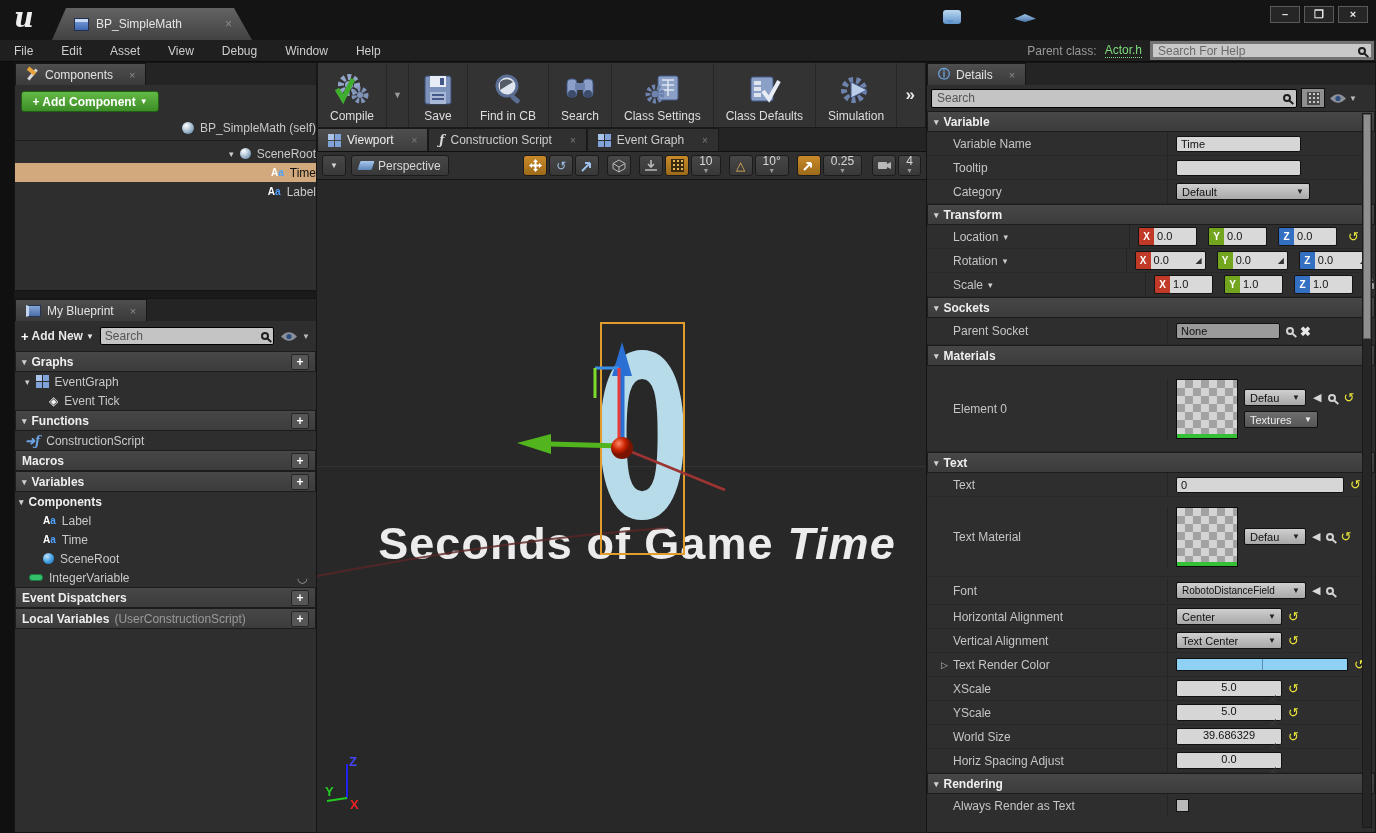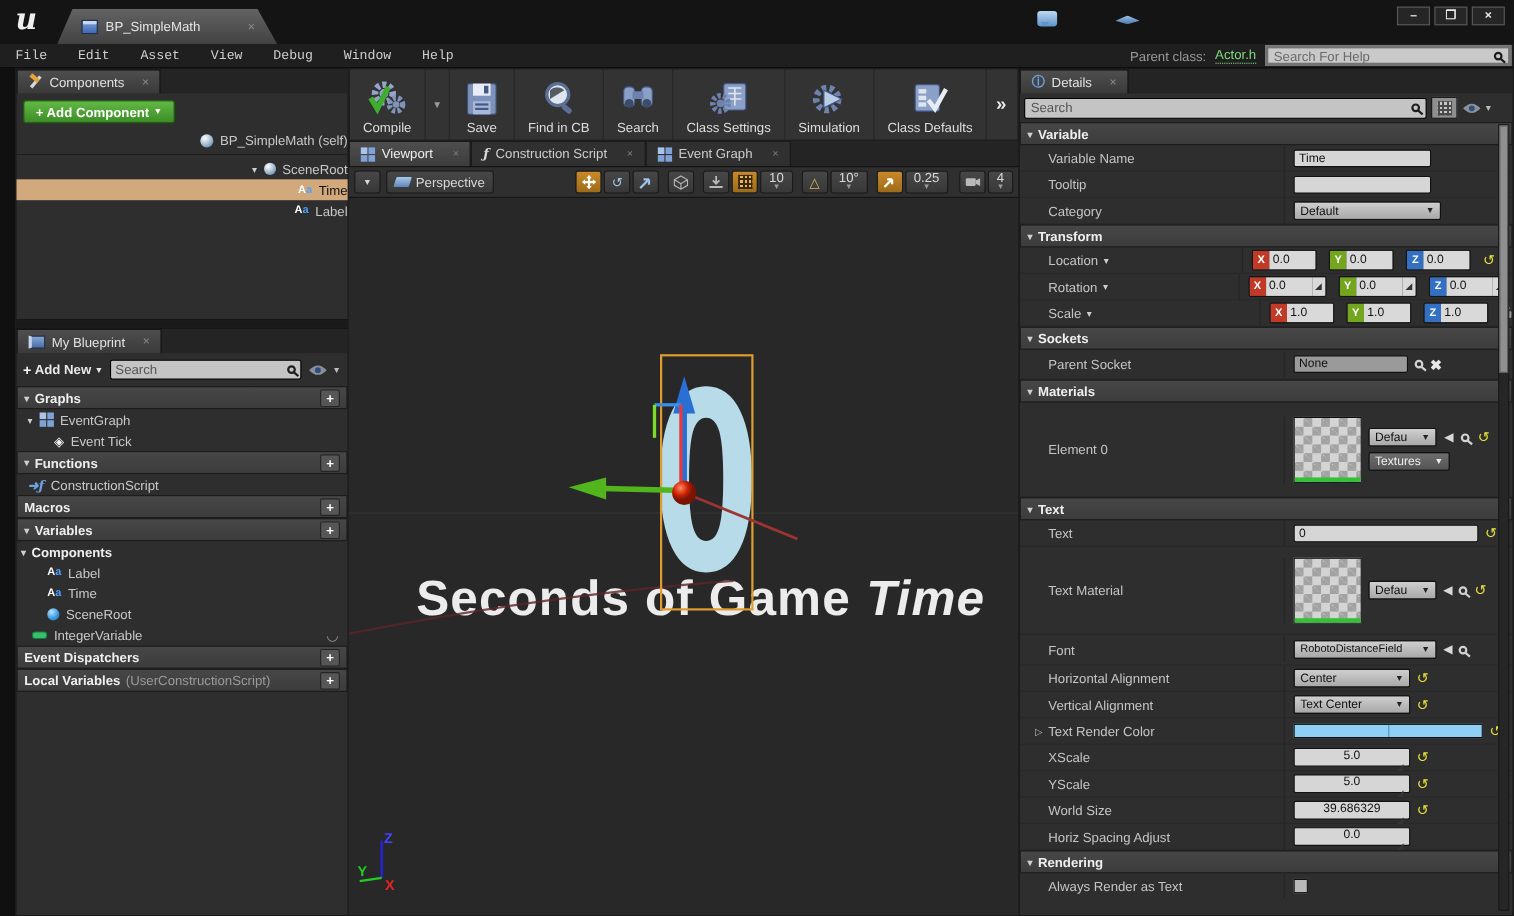--- a/index.html
+++ b/index.html
@@ -16,21 +16,21 @@
   .asset-tab .close { margin-left:auto; color:#8a8a8a; font-size:12px; }
   .bp-icon { width:15px; height:13px; background:linear-gradient(#7ea2e0,#3f68b0); border:1px solid #20304e; box-shadow:inset 0 3px 0 #c7d8f2; }
   .winbtns { position:absolute; right:8px; top:6px; display:flex; gap:4px; }
   .winbtn { width:30px; height:17px; background:#262626; border:1px solid #5a5a5a; color:#e8e8e8; text-align:center; line-height:14px; font-weight:bold; font-size:11px; }
   .fb-icon { position:absolute; top:10px; width:18px; height:14px; border-radius:3px; background:linear-gradient(#bcd9f2,#5f93c9); }
   .fb-icon.bubble::after { content:""; position:absolute; left:3px; bottom:-4px; border:4px solid transparent; border-top-color:#5f93c9; }
   .cap-icon { position:absolute; top:14px; width:22px; height:8px; background:linear-gradient(#9fc2e8,#4a76ab); clip-path:polygon(50% 0,100% 60%,50% 100%,0 60%); }
 
   
   .menubar { position:absolute; left:0; top:40px; width:1376px; height:22px; background:#1f1f1f; display:flex; align-items:center; border-bottom:1px solid #0c0c0c; }
-  .menu-item { padding:0 14px; color:#cfcfcf; font-size:12px;font-family:Liberation Mono, monospace; }
+  .menu-item { padding:0 14px; color:#cfcfcf; font-size:12px; }
   .menubar .right { margin-left:auto; display:flex; align-items:center; gap:8px; padding-right:2px; }
   .parent-label { color:#9a9a9a; }
   .parent-link { color:#7ddc7d; border-bottom:1px dotted #7ddc7d; }
   .help-search { width:224px; height:19px; background:#c9c9c9; border:3px solid #737373; color:#222; display:flex; align-items:center; padding:0 5px; }
   .help-search .ph { color:#6a6a6a; flex:1; }
 
   .mag { display:inline-block; width:8px; height:8px; border:2px solid #1e1e1e; border-radius:50%; position:relative; flex:none; }
   .mag::after { content:""; position:absolute; width:6px; height:2px; background:#1e1e1e; right:-5px; bottom:-3px; transform:rotate(40deg); }
   .mag.light { border-color:#d2d2d2; } .mag.light::after { background:#d2d2d2; }
 
@@ -365,36 +365,36 @@
       </div>
       <div class="tool-btn">
         <svg width="40" height="34" viewBox="0 0 40 34">
           <rect x="16" y="3" width="20" height="24" rx="2" fill="#8ba0c6" stroke="#44598a"></rect>
           <path d="M20 7 h12 M20 12 h12 M20 17 h12 M26 7 v16" stroke="#dfe5ee" stroke-width="1.5" fill="none"></path>
           <circle cx="13" cy="21" r="7" fill="none" stroke="#6d83ad" stroke-width="5" stroke-dasharray="3 2"></circle>
             <circle cx="13" cy="21" r="3.5" fill="#6d83ad"></circle>
         </svg>
         <span>Class Settings</span>
       </div>
-      <div class="tool-btn" style="border-right:1px solid #262626;">
-        <svg width="38" height="34" viewBox="0 0 38 34">
-          <circle cx="17" cy="17" r="10" fill="none" stroke="#6d83ad" stroke-width="6" stroke-dasharray="4 3"></circle>
-          <path d="M14 9 L30 17 L14 25 Z" fill="#b9cce8" stroke="#44598a"></path>
-        </svg>
-        <span>Simulation</span>
-      </div>
       <div class="tool-btn">
         <svg width="38" height="34" viewBox="0 0 38 34">
           <rect x="6" y="4" width="22" height="24" rx="2" fill="#8ba0c6" stroke="#44598a"></rect>
           <rect x="9" y="8" width="7" height="4" fill="#dfe5ee"></rect>
             <rect x="9" y="14" width="7" height="4" fill="#dfe5ee"></rect>
             <rect x="9" y="20" width="7" height="4" fill="#dfe5ee"></rect>
           <path d="M18 18 L24 26 L34 8" fill="none" stroke="#e8ecf4" stroke-width="4"></path>
         </svg>
         <span>Class Defaults</span>
+      </div>
+      <div class="tool-btn" style="border-right:1px solid #262626;">
+        <svg width="38" height="34" viewBox="0 0 38 34">
+          <circle cx="17" cy="17" r="10" fill="none" stroke="#6d83ad" stroke-width="6" stroke-dasharray="4 3"></circle>
+          <path d="M14 9 L30 17 L14 25 Z" fill="#b9cce8" stroke="#44598a"></path>
+        </svg>
+        <span>Simulation</span>
       </div>
       <span class="chev">»</span>
     </div>
 
     <div class="center-tabs">
       <div class="ctab active">
         <span class="sq4">
             <span></span>
             <span></span>
             <span></span>

